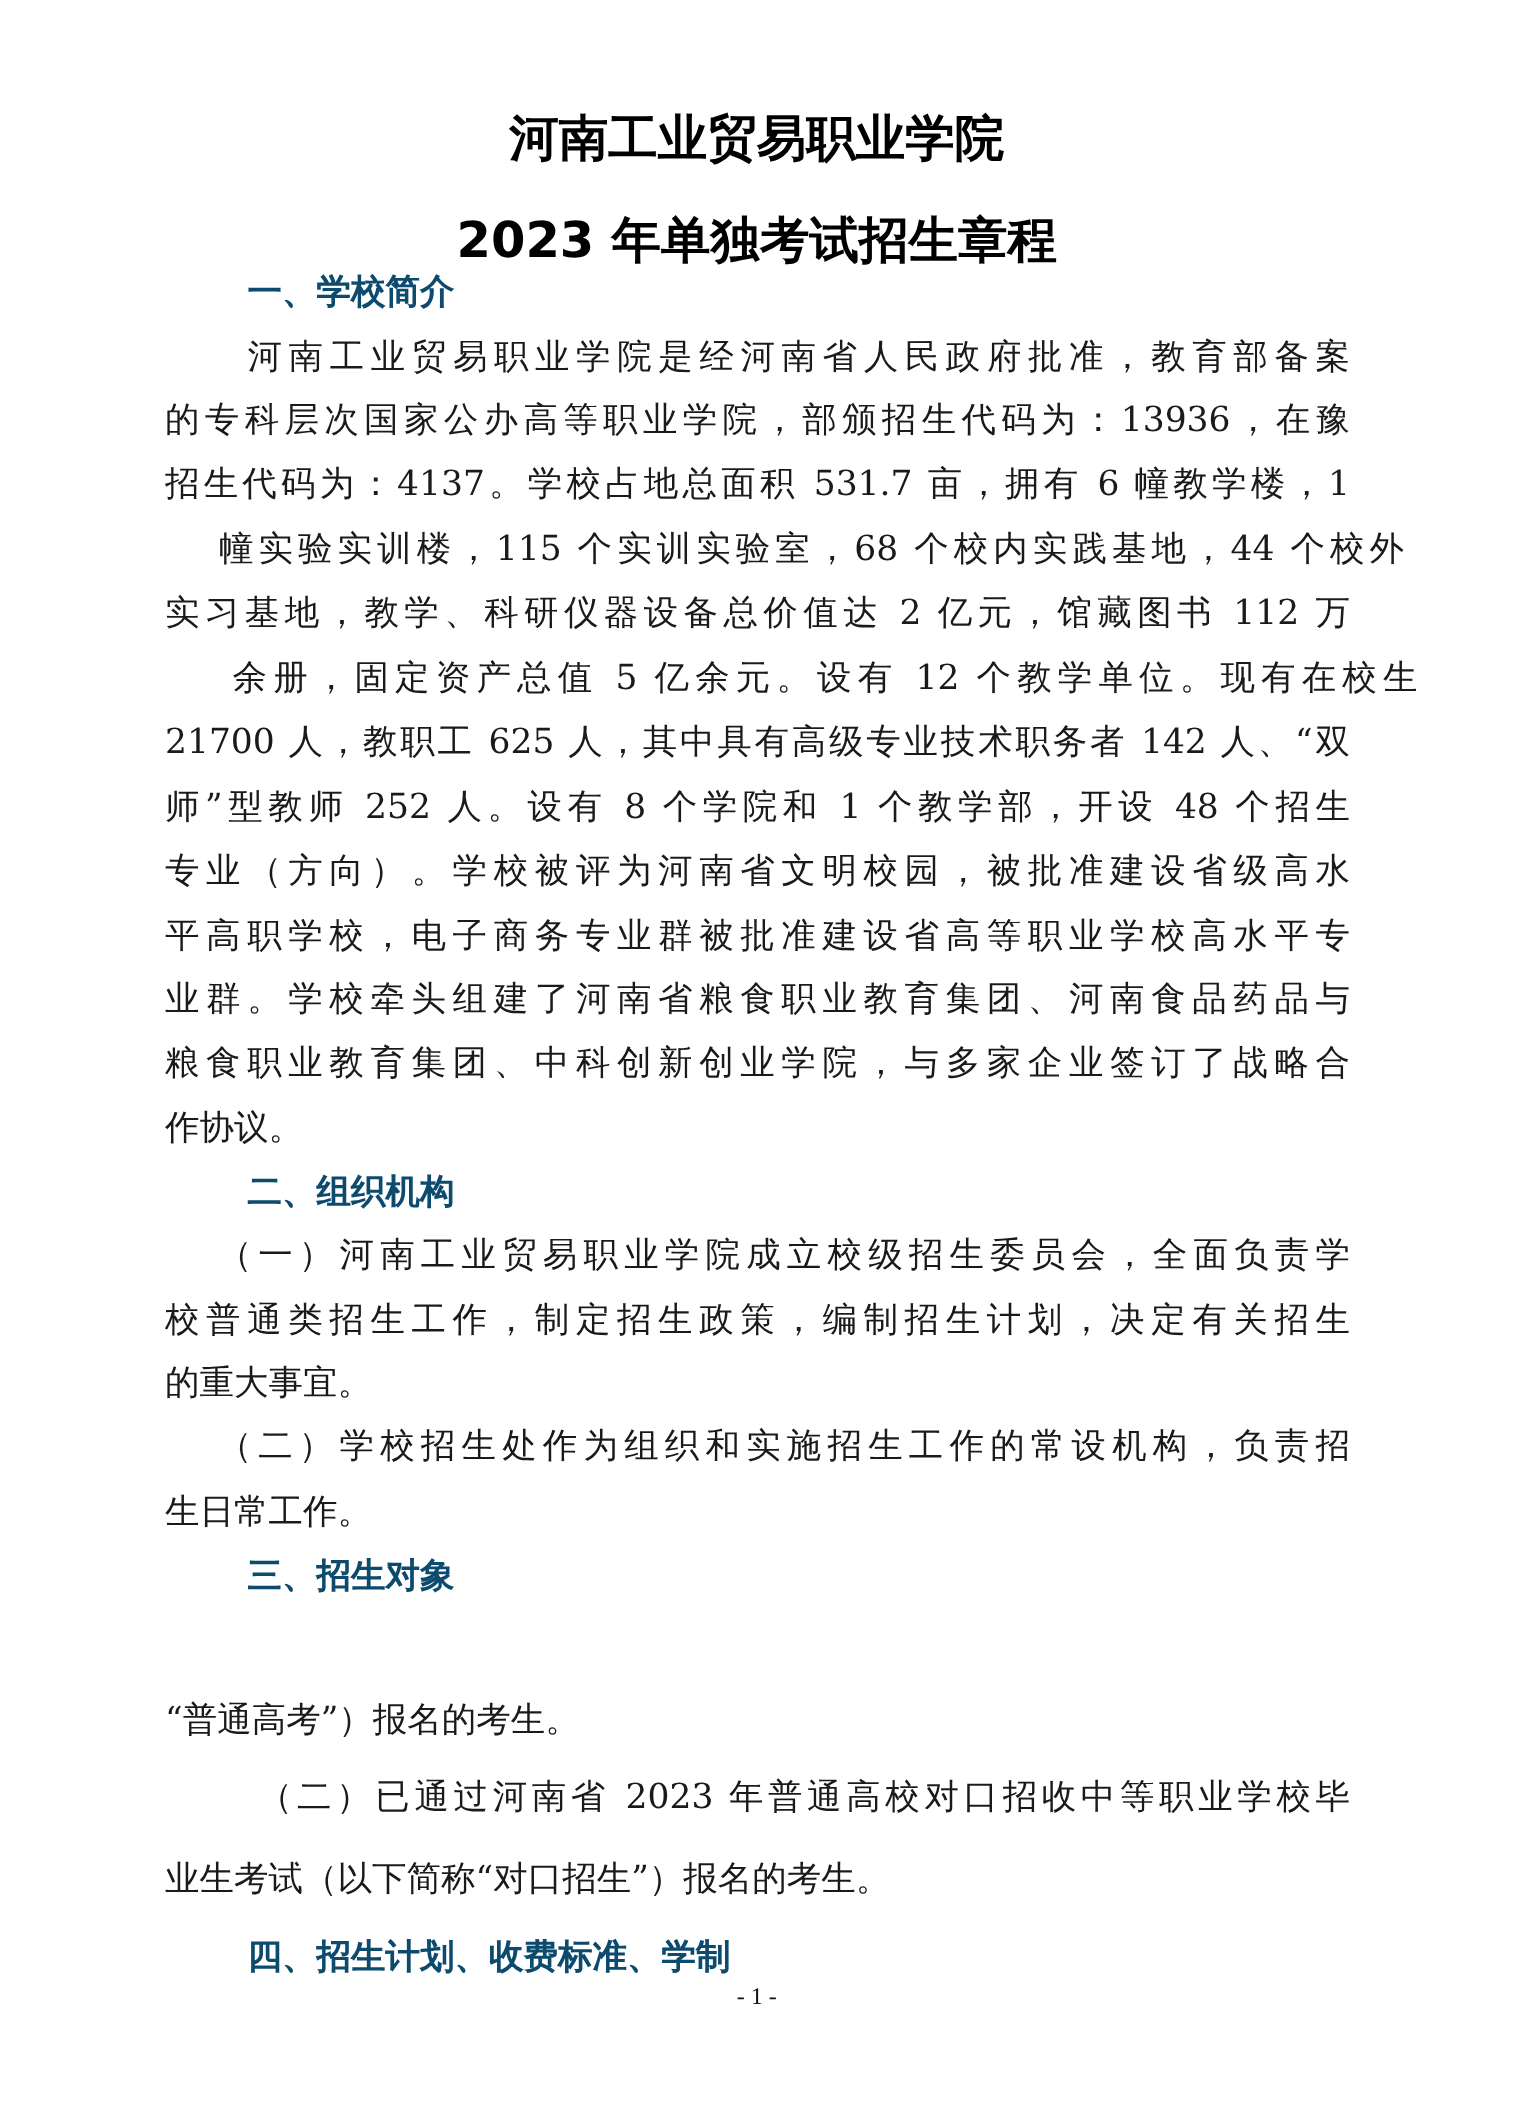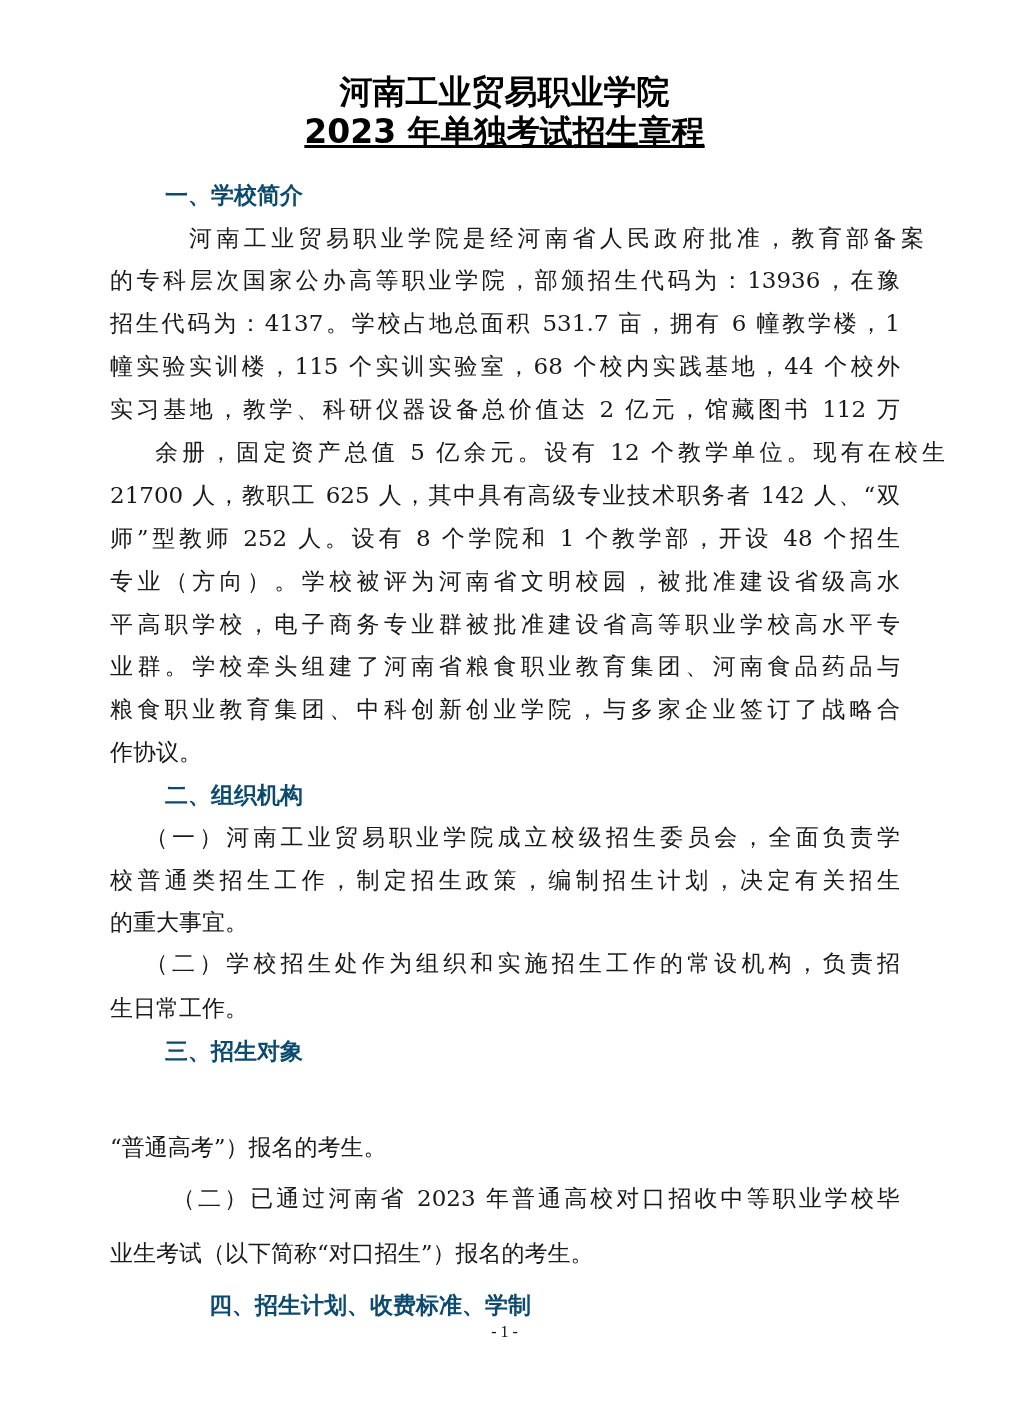--- a/index.html
+++ b/index.html
@@ -28,21 +28,21 @@
       width: 1009px;
       text-align: center;
       font-family: "DejaVu Sans", "Liberation Sans", sans-serif;
       font-weight: bold;
       font-size: 33px;
       line-height: 40px;
       color: #000000;
       letter-spacing: 0px;
     }
     .title.t1 { top: 72px; }
-    .title.t2 { top: 112px; text-decoration: underline; }
+    .title.t2 { top: 140px; }
     .heading {
       position: absolute;
       left: 165px;
       font-family: "DejaVu Sans", "Liberation Sans", sans-serif;
       font-weight: bold;
       font-size: 23px;
       line-height: 30px;
       color: #0c4a6e;
       white-space: nowrap;
     }
@@ -77,24 +77,24 @@
   </style>
 </head>
 <body>
 
 <div class="page">
 
   <div class="title t1">河南工业贸易职业学院</div>
   <div class="title t2">2023 年单独考试招生章程</div>
 
   <div class="heading" style="top:180px;">一、学校简介</div>
-  <div class="line indent" style="top:223px;margin-left:24px;">河南工业贸易职业学院是经河南省人民政府批准，教育部备案</div>
+  <div class="line indent" style="top:223px;">河南工业贸易职业学院是经河南省人民政府批准，教育部备案</div>
   <div class="line" style="top:265px;">的专科层次国家公办高等职业学院，部颁招生代码为：13936，在豫</div>
   <div class="line" style="top:308px;">招生代码为：4137。学校占地总面积 531.7 亩，拥有 6 幢教学楼，1</div>
-  <div class="line" style="top:351px;">幢实验实训楼，115 个实训实验室，68 个校内实践基地，44 个校外</div>
+  <div class="line" style="top:351px;margin-left:36px;">幢实验实训楼，115 个实训实验室，68 个校内实践基地，44 个校外</div>
   <div class="line" style="top:394px;">实习基地，教学、科研仪器设备总价值达 2 亿元，馆藏图书 112 万</div>
   <div class="line" style="top:437px;margin-left:45px;">余册，固定资产总值 5 亿余元。设有 12 个教学单位。现有在校生</div>
   <div class="line" style="top:480px;">21700 人，教职工 625 人，其中具有高级专业技术职务者 142 人、“双</div>
   <div class="line" style="top:523px;">师”型教师 252 人。设有 8 个学院和 1 个教学部，开设 48 个招生</div>
   <div class="line" style="top:566px;">专业（方向）。学校被评为河南省文明校园，被批准建设省级高水</div>
   <div class="line" style="top:609px;">平高职学校，电子商务专业群被批准建设省高等职业学校高水平专</div>
   <div class="line" style="top:651px;">业群。学校牵头组建了河南省粮食职业教育集团、河南食品药品与</div>
   <div class="line" style="top:694px;">粮食职业教育集团、中科创新创业学院，与多家企业签订了战略合</div>
   <div class="line last" style="top:737px;">作协议。</div>
 
@@ -103,16 +103,16 @@
   <div class="line" style="top:865px;">校普通类招生工作，制定招生政策，编制招生计划，决定有关招生</div>
   <div class="line last" style="top:907px;">的重大事宜。</div>
   <div class="line indent-s" style="top:950px;font-family:Liberation Mono, monospace;">（二）学校招生处作为组织和实施招生工作的常设机构，负责招</div>
   <div class="line last" style="top:993px;">生日常工作。</div>
 
   <div class="heading" style="top:1036px;">三、招生对象</div>
   <div class="line last" style="top:1132px;">“普通高考”）报名的考生。</div>
   <div class="line indent-m" style="top:1183px;">（二）已通过河南省 2023 年普通高校对口招收中等职业学校毕</div>
   <div class="line last" style="top:1238px;">业生考试（以下简称“对口招生”）报名的考生。</div>
 
-  <div class="heading" style="top:1290px;margin-left:44px;">四、招生计划、收费标准、学制</div>
+  <div class="heading" style="top:1290px;">四、招生计划、收费标准、学制</div>
 
   <div class="footer">- 1 -</div>
 </div>
 
 </body></html>

